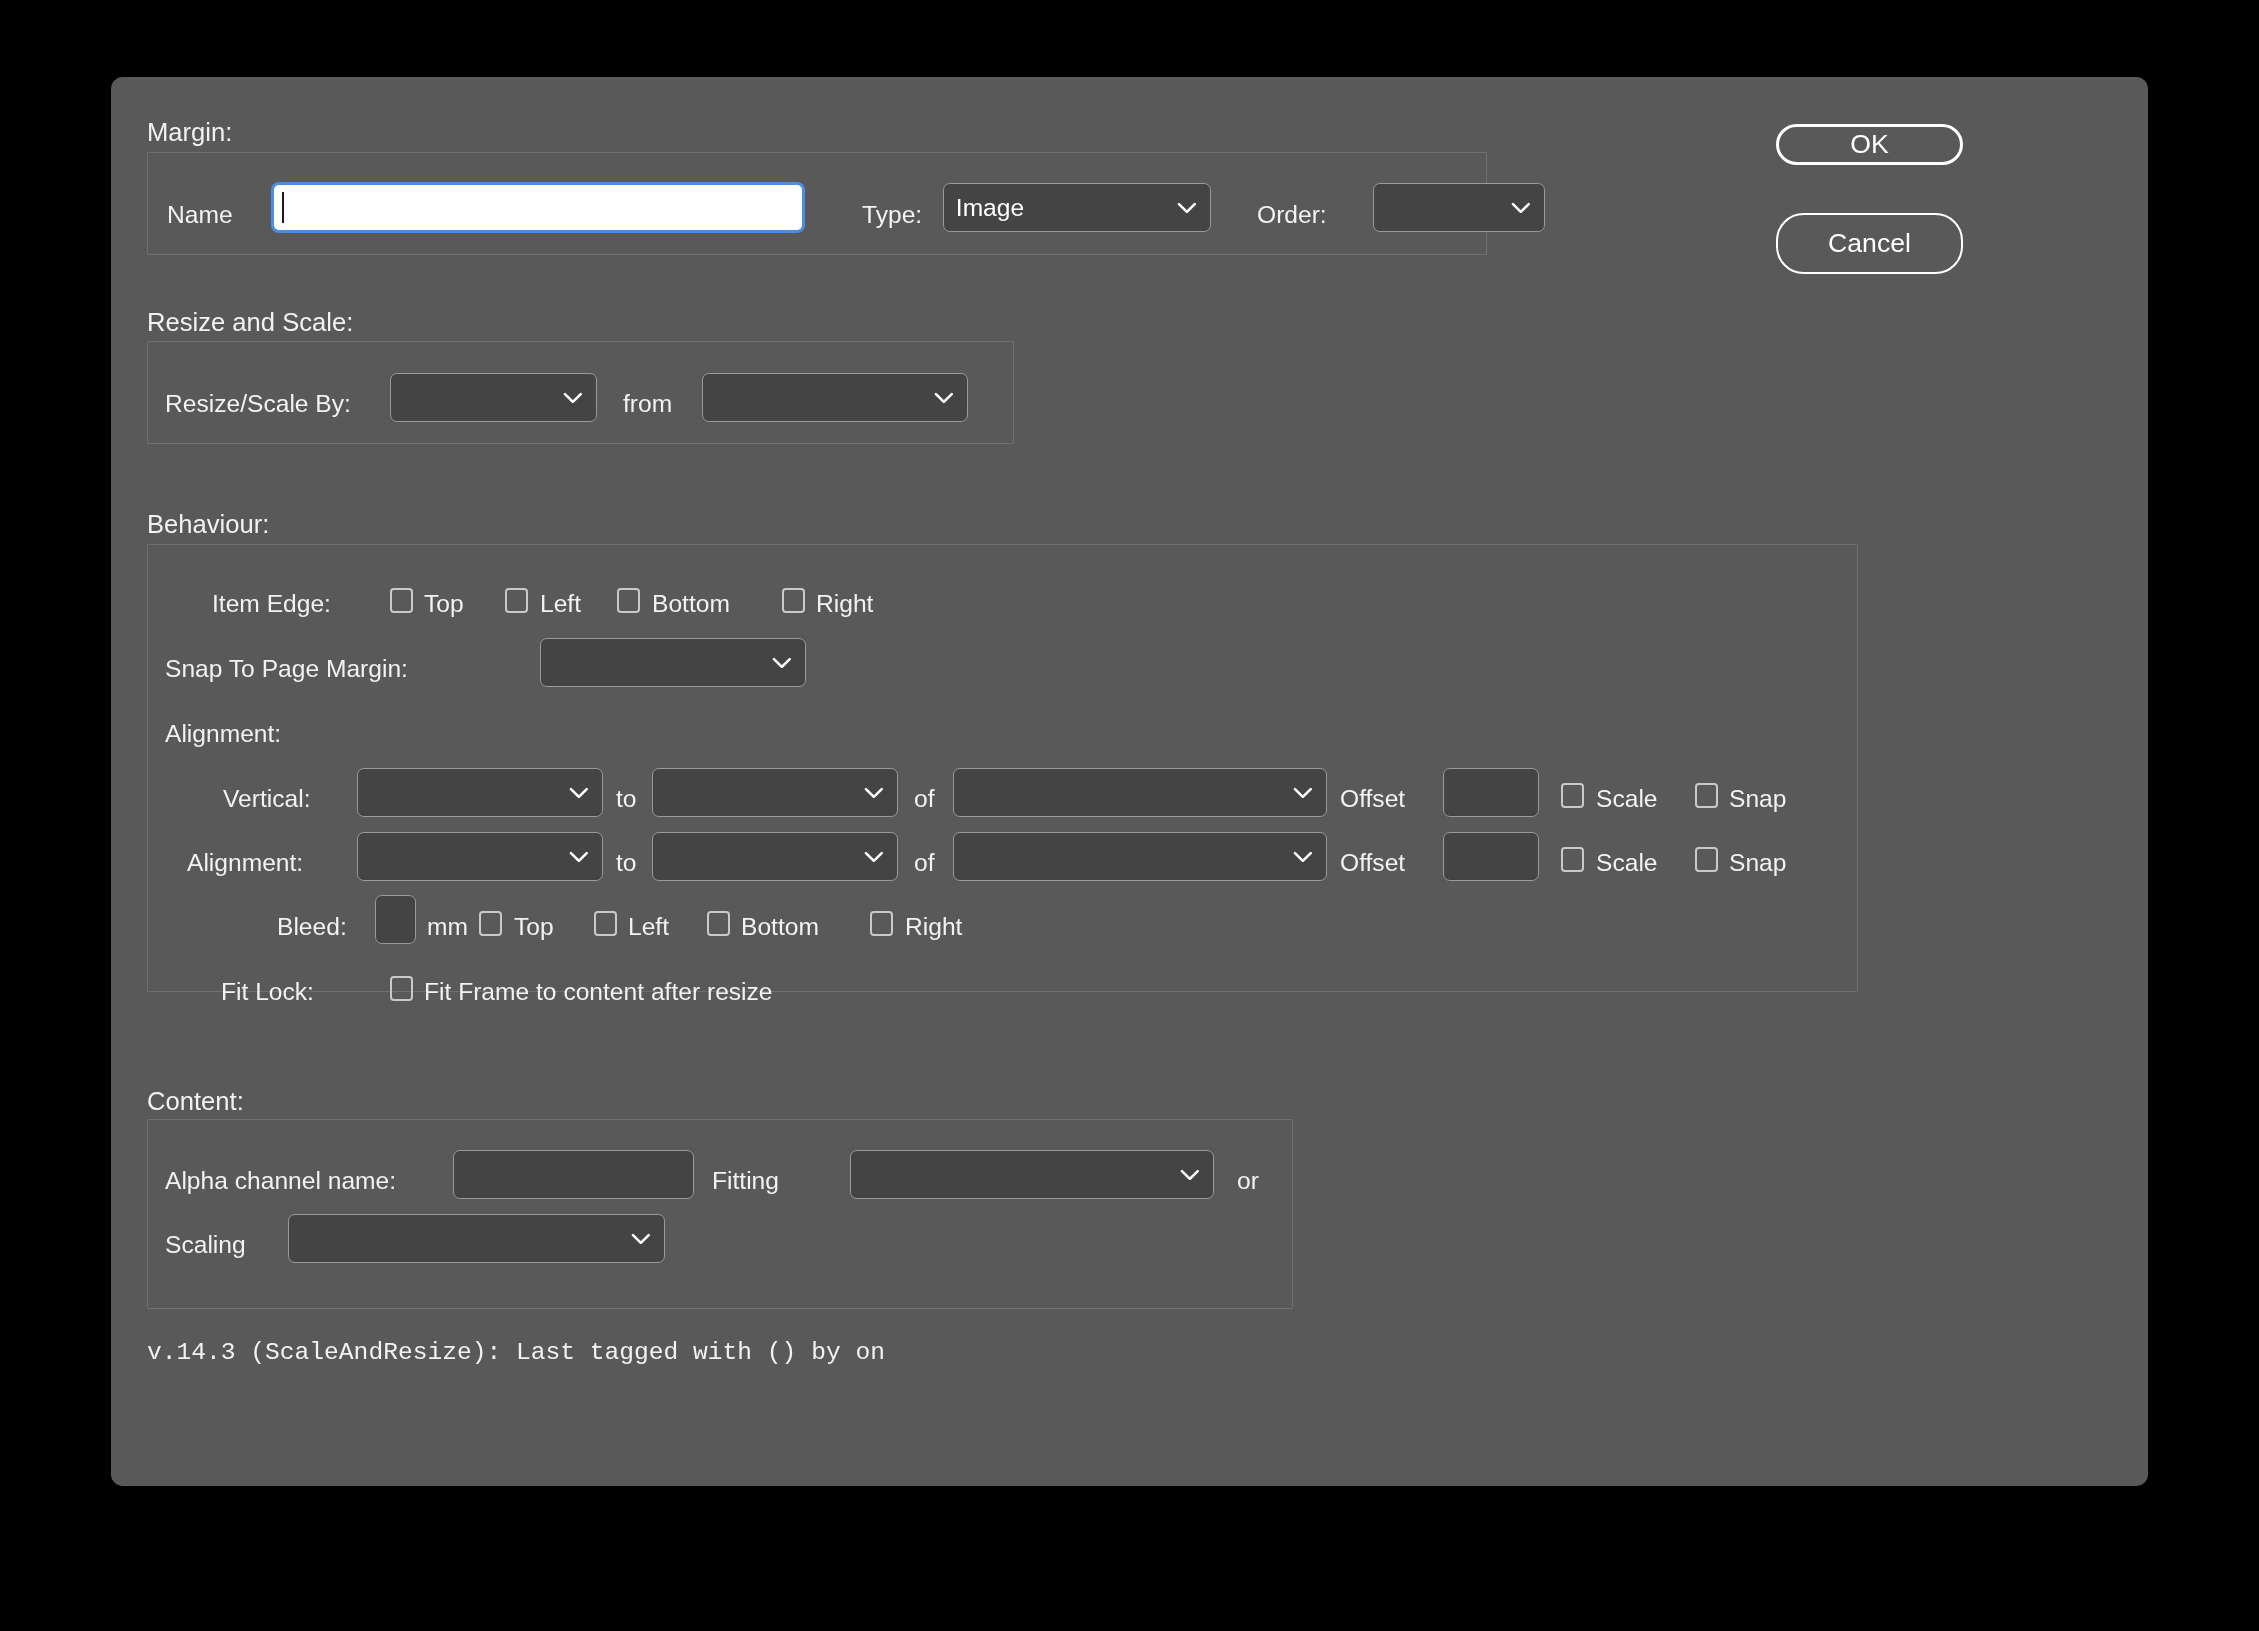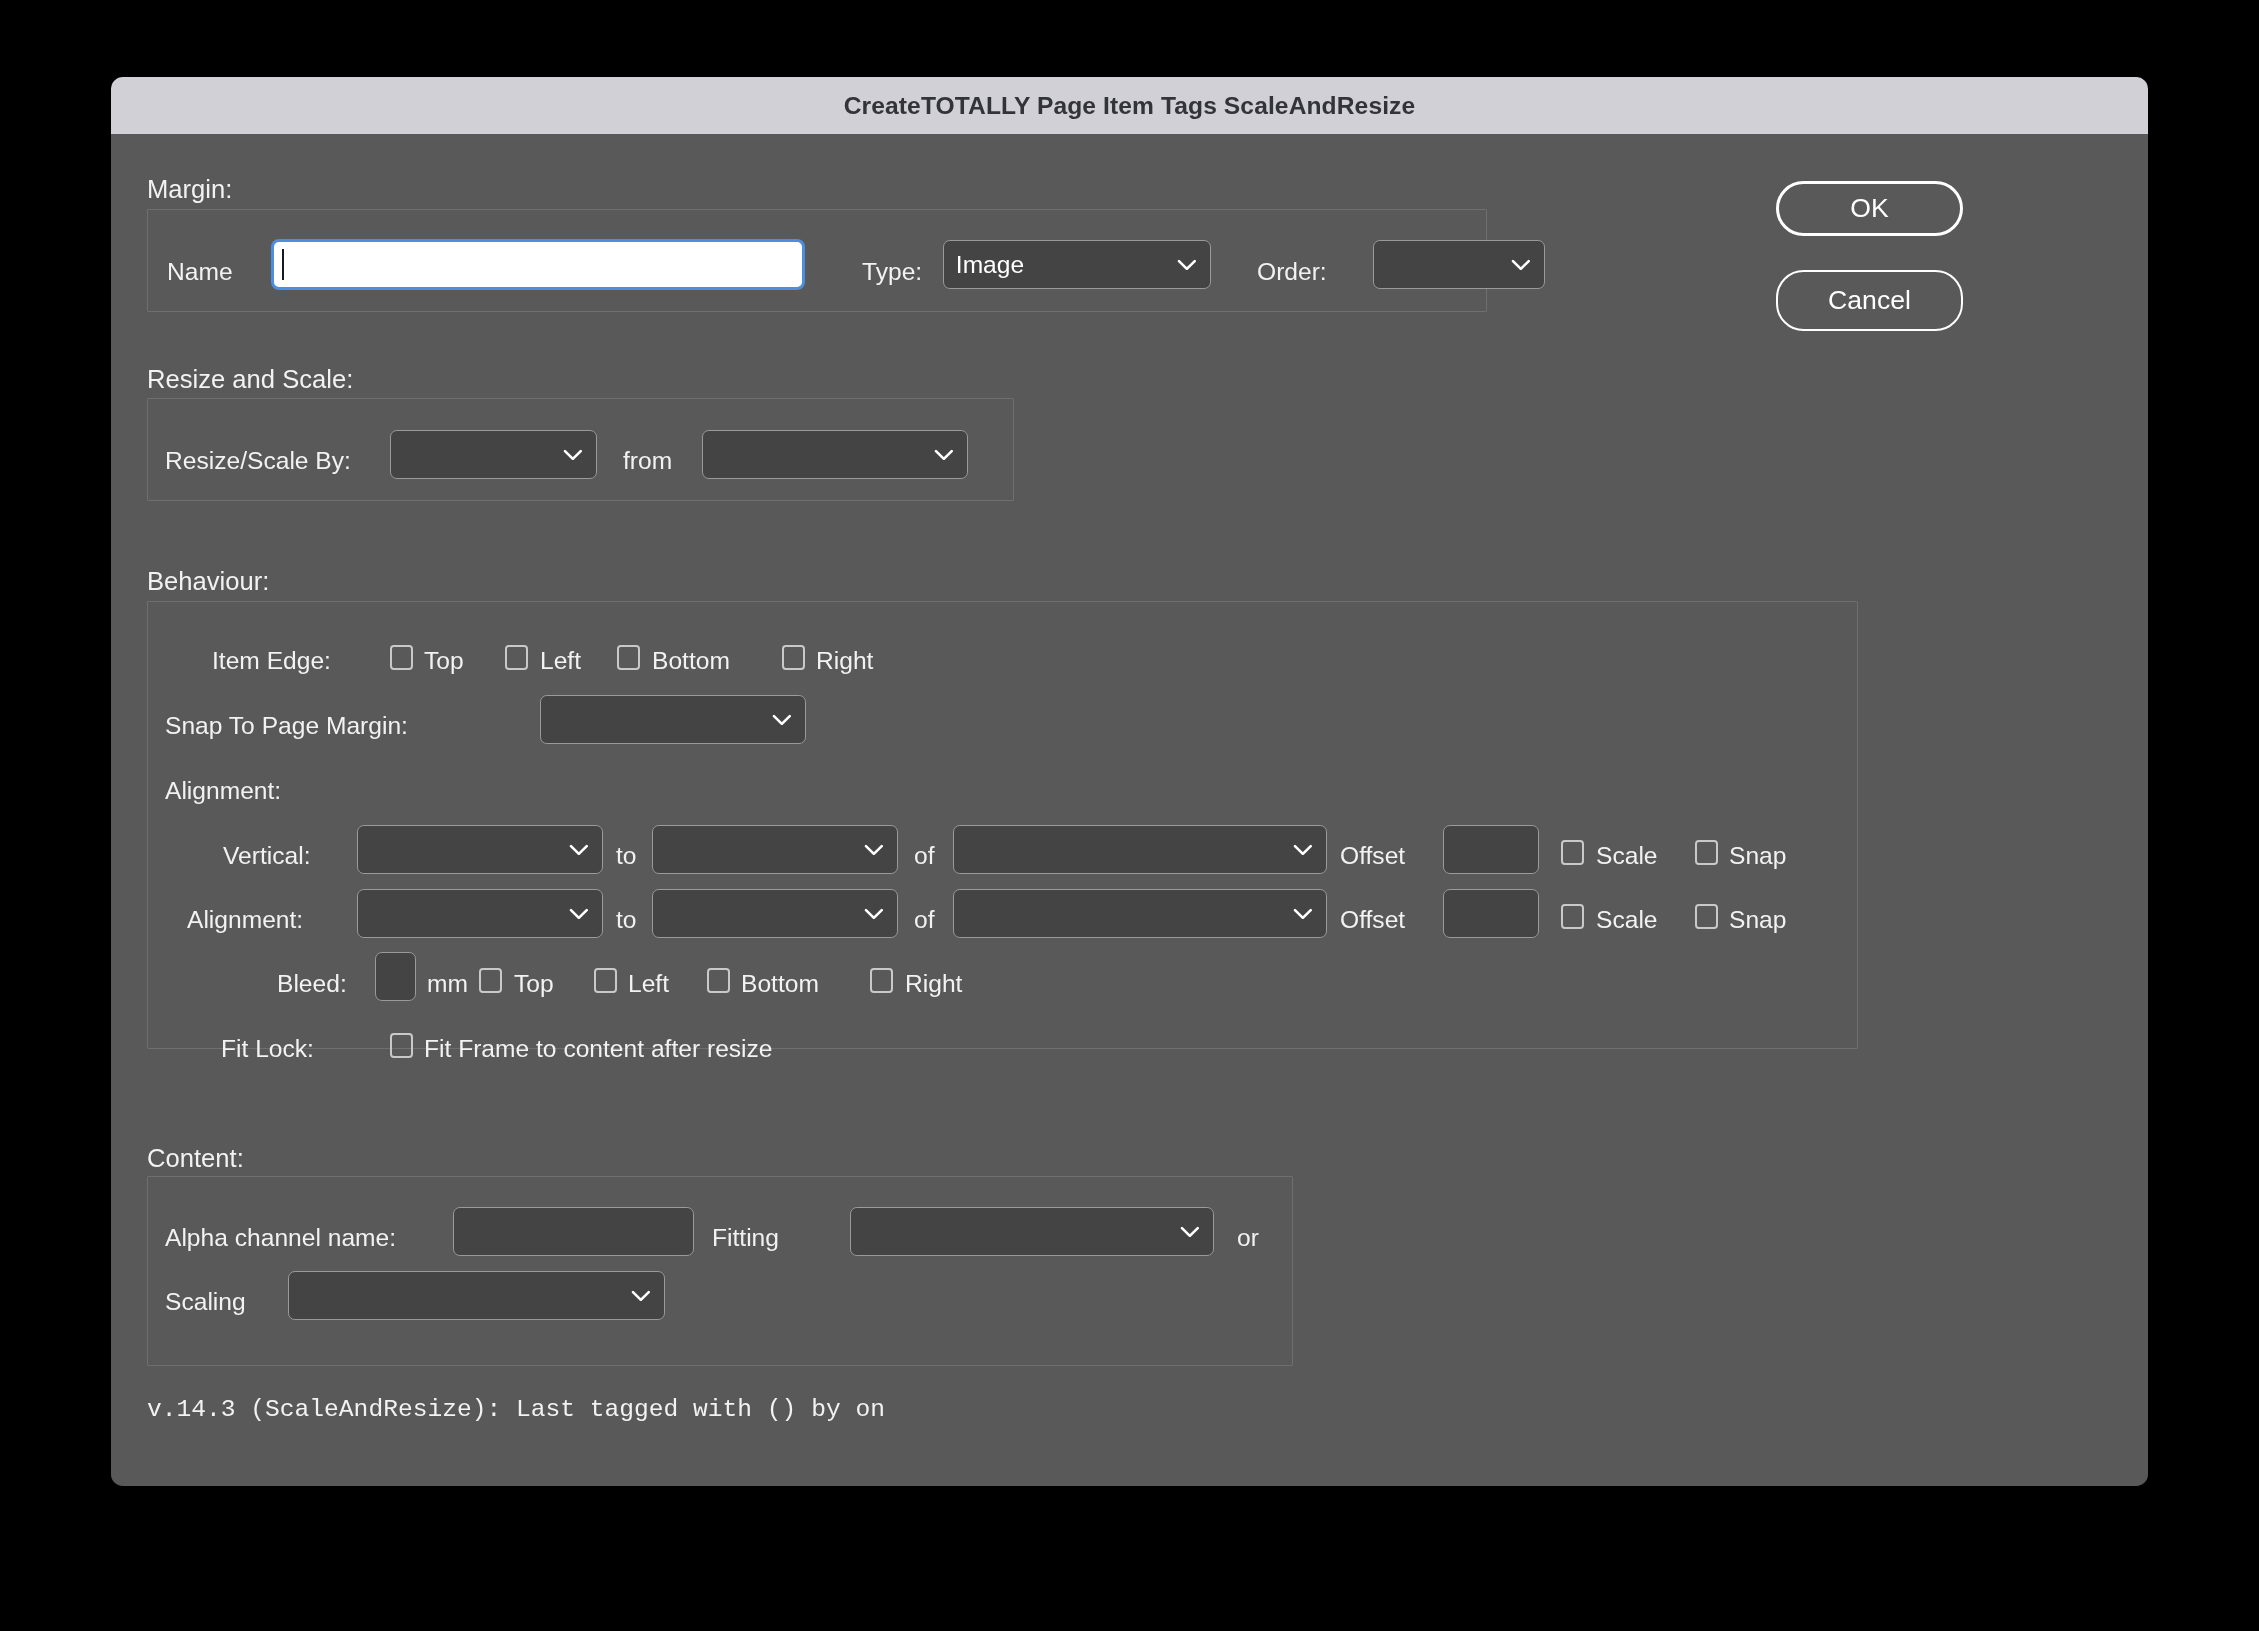--- a/index.html
+++ b/index.html
@@ -153,27 +153,24 @@
     color: #f2f2f2;
     font-size: 24.6px;
     white-space: nowrap;
   }
 </style>
 </head>
 <body>
 
 <div id="dialog">
 
-  <div id="titlebar">
-    <span class="title-text">CreateTOTALLY Page Item Tags ScaleAndResize</span>
-  </div>
 
   <div id="body">
 
-    <div class="btn default" style="left:1665px; top:47px; width:187px; height:55px;">
+    <div class="btn default" style="left:1665px; top:47px; width:187px; height:41px;">
       <span>OK</span>
     </div>
     <div class="btn" style="left:1665px; top:136px; width:187px; height:61px;">
       <span>Cancel</span>
     </div>
 
     <div class="section-label" style="left:36px; top:41px;">Margin:</div>
 
     <div class="groupbox" style="left:36px; top:75px; width:1340px; height:103px;"></div>
 

